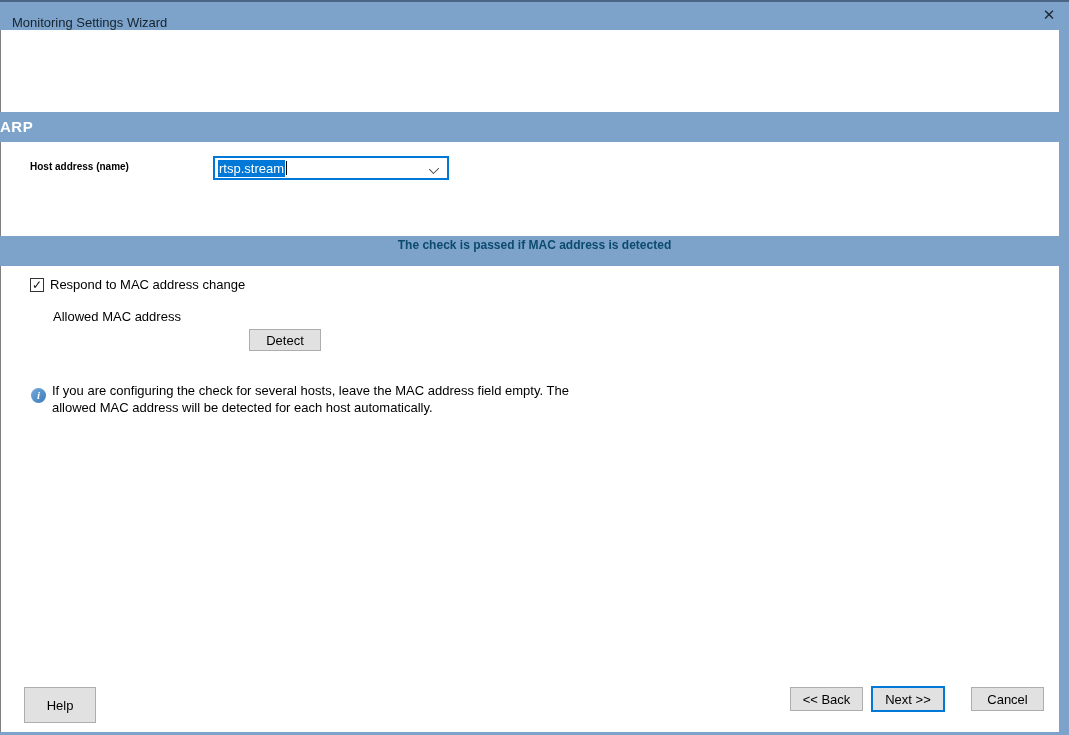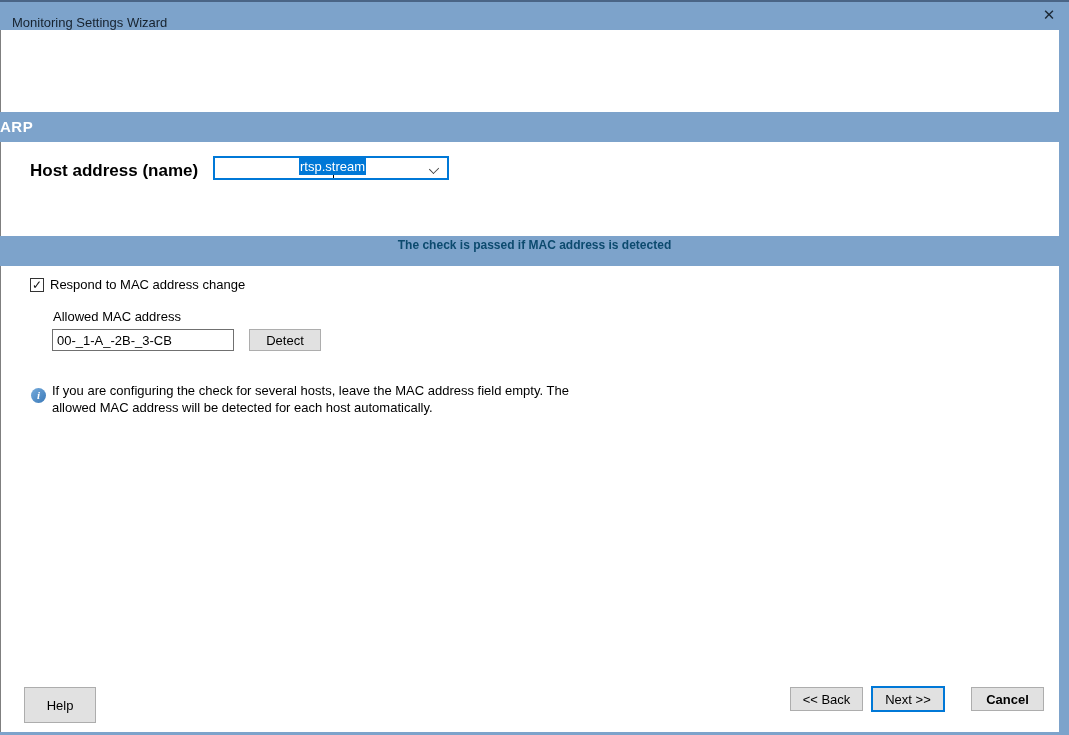--- a/index.html
+++ b/index.html
@@ -60,32 +60,31 @@
   }
   .condition-bar {
     position: absolute; left: 0; right: 0; height: 30px; top: 236px;
     background: #7da3cb;
     color: #0c4a6e; font-weight: bold; font-size: 12px;
     text-align: center; line-height: 19px;
   }
 
   .host-label {
     position: absolute; left: 30px; top: 161px;
-    font-size: 17px; font-weight: bold; color: #000000;
+    font-size: 10px; font-weight: bold; color: #000000;
   }
 
   .combobox {
     position: absolute; left: 213px; top: 156px;
     width: 236px; height: 24px;
     background: #ffffff;
     border: 2px solid #0078d7;
     display: flex; align-items: center;
     padding-left: 3px;
     cursor: default;
-    flex-direction: column;
   }
   .combobox .selected-text {
     background: #0078d7; color: #ffffff;
     font-size: 13px; padding: 1px 1px;
   }
   .combobox .caret {
     width: 1px; height: 14px; background: #000; margin-left: 1px;
   }
   .combobox .chevron {
     position: absolute; right: 9px; top: 7px;
@@ -146,21 +145,21 @@
   .note-text {
     position: absolute; left: 52px; top: 383px;
     width: 545px;
     font-size: 13px; color: #000000; line-height: 16.5px;
   }
 
   .help-btn   { position: absolute; left: 24px;  top: 687px; width: 72px; height: 36px; }
   .back-btn   { position: absolute; left: 790px; top: 687px; width: 73px; height: 24px; }
   .next-btn   { position: absolute; left: 871px; top: 686px; width: 74px; height: 26px;
                 border: 2px solid #0078d7; }
-  .cancel-btn { position: absolute; left: 971px; top: 687px; width: 73px; height: 24px; font-weight: bold; }
+  .cancel-btn { position: absolute; left: 971px; top: 687px; width: 73px; height: 24px; }
 </style>
 </head>
 <body>
 
 <div class="window">
 
   <div class="titlebar">
     <span class="titlebar-text">Monitoring Settings Wizard</span>
   </div>
   <div class="close-btn">
@@ -184,21 +183,20 @@
   <div class="condition-bar">The check is passed if MAC address is detected</div>
 
   <div class="checkbox-row">
     <span class="checkbox-box">
       <span>✓</span>
     </span>
     <span class="checkbox-label">Respond to MAC address change</span>
   </div>
 
   <div class="allowed-label">Allowed MAC address</div>
-  <input class="mac-input" type="text" value="00-_1-A_-2B-_3-CB" style="">
   <button class="btn detect-btn">Detect</button>
 
   <div class="info-icon">
     <span>i</span>
   </div>
   <div class="note-text">If you are configuring the check for several hosts, leave the MAC address field empty. The allowed MAC address will be detected for each host automatically.</div>
 
   <button class="btn help-btn">Help</button>
   <button class="btn back-btn">&lt;&lt; Back</button>
   <button class="btn next-btn">Next &gt;&gt;</button>

